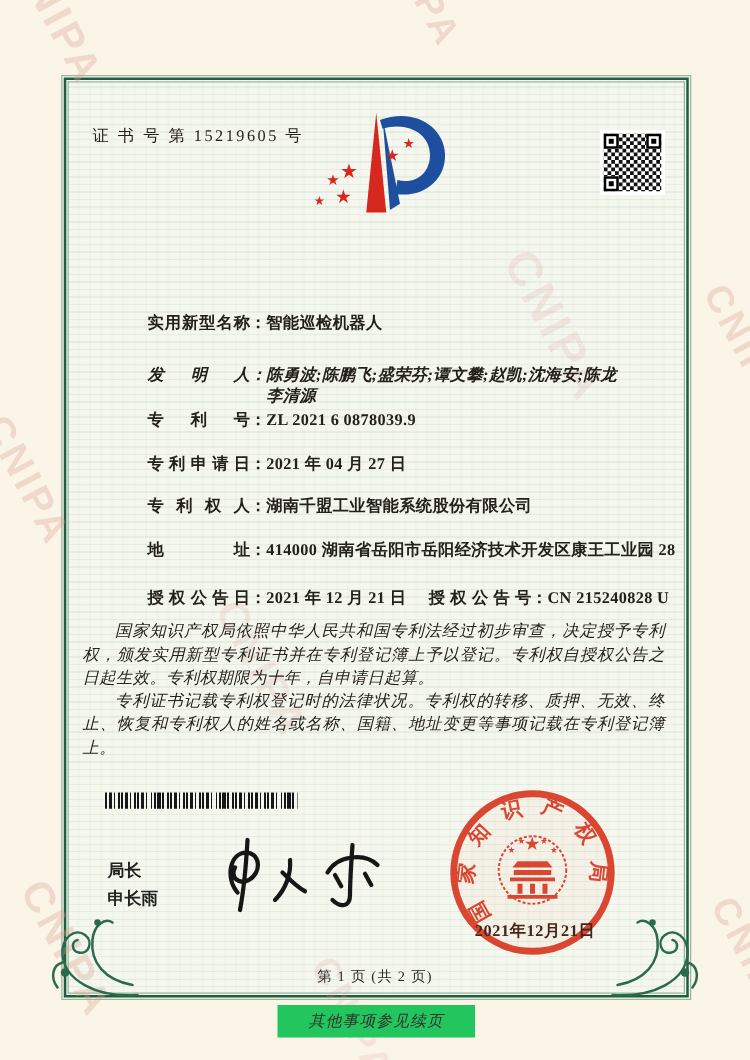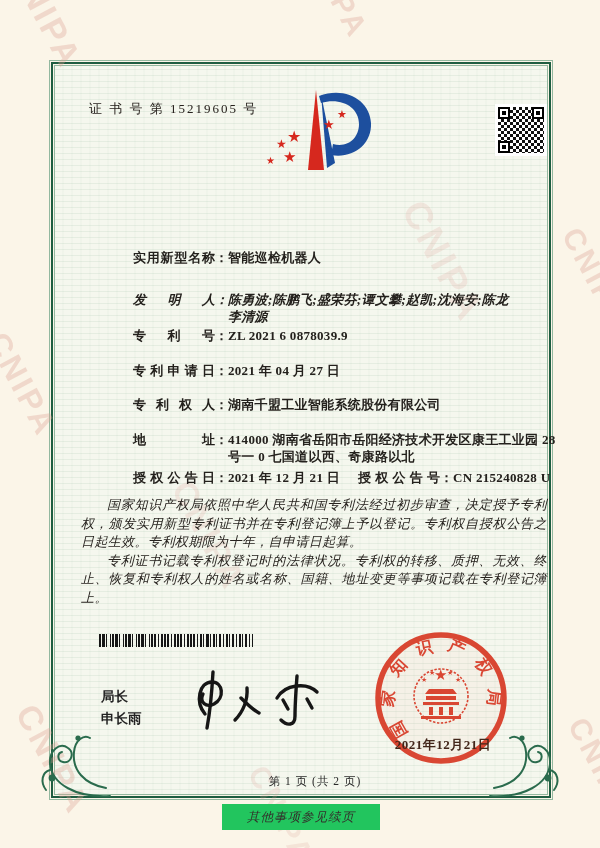--- a/index.html
+++ b/index.html
@@ -22,21 +22,21 @@
   }
   
   .wm{
     position:absolute; z-index:3; pointer-events:none;
     font-family:"Liberation Sans","DejaVu Sans",sans-serif; font-weight:bold;
     transform:rotate(62deg); letter-spacing:3px; line-height:1;
     color:rgba(219,160,148,.34);
   }
   .wm.light{ color:rgba(219,160,148,.20); }
   
-  .content{ position:absolute; left:67px; top:64px; width:496px; height:732px; z-index:4; }
+  .content{ position:absolute; left:52px; top:64px; width:496px; height:732px; z-index:4; }
   .abs{ position:absolute; }
   .cert-no{ left:22px; top:36px; font-size:13px; letter-spacing:2px; color:#26201c; }
   
   .logo{ left:186px; top:22px; width:130px; height:98px; }
   
   .qr{ left:428px; top:40px; width:52px; height:52px; background:#fff; padding:0; }
   .qr-inner{
     position:absolute; inset:3px;
     background:repeating-conic-gradient(#111 0% 25%, #fff 0% 50%);
     background-size:6px 6px;
@@ -165,21 +165,20 @@
     <div class="abs frow" style="top:299px;">
       <span class="flabel">专利申请日</span><span class="fcolon">：</span><span class="fval">2021 年 04 月 27 日</span>
     </div>
 
     <div class="abs frow" style="top:333px;">
       <span class="flabel">专利权人</span><span class="fcolon">：</span><span class="fval">湖南千盟工业智能系统股份有限公司</span>
     </div>
 
     <div class="abs frow" style="top:368px;">
       <div><span class="flabel">地址</span><span class="fcolon">：</span><span class="fval">414000 湖南省岳阳市岳阳经济技术开发区康王工业园 28</span></div>
-      <div class="fline2"><span class="fval">号一 0 七国道以西、奇康路以北</span></div>
     </div>
 
     <div class="abs frow" style="top:406px;">
       <span class="pair1"><span class="flabel">授权公告日</span><span class="fcolon">：</span><span class="fval">2021 年 12 月 21 日</span></span><span><span class="flabel">授权公告号</span><span class="fcolon">：</span><span class="fval">CN 215240828 U</span></span>
     </div>
 
     <div class="abs paras">
       <p>国家知识产权局依照中华人民共和国专利法经过初步审查，决定授予专利权，颁发实用新型专利证书并在专利登记簿上予以登记。专利权自授权公告之日起生效。专利权期限为十年，自申请日起算。</p>
       <p>专利证书记载专利权登记时的法律状况。专利权的转移、质押、无效、终止、恢复和专利权人的姓名或名称、国籍、地址变更等事项记载在专利登记簿上。</p>
     </div>

